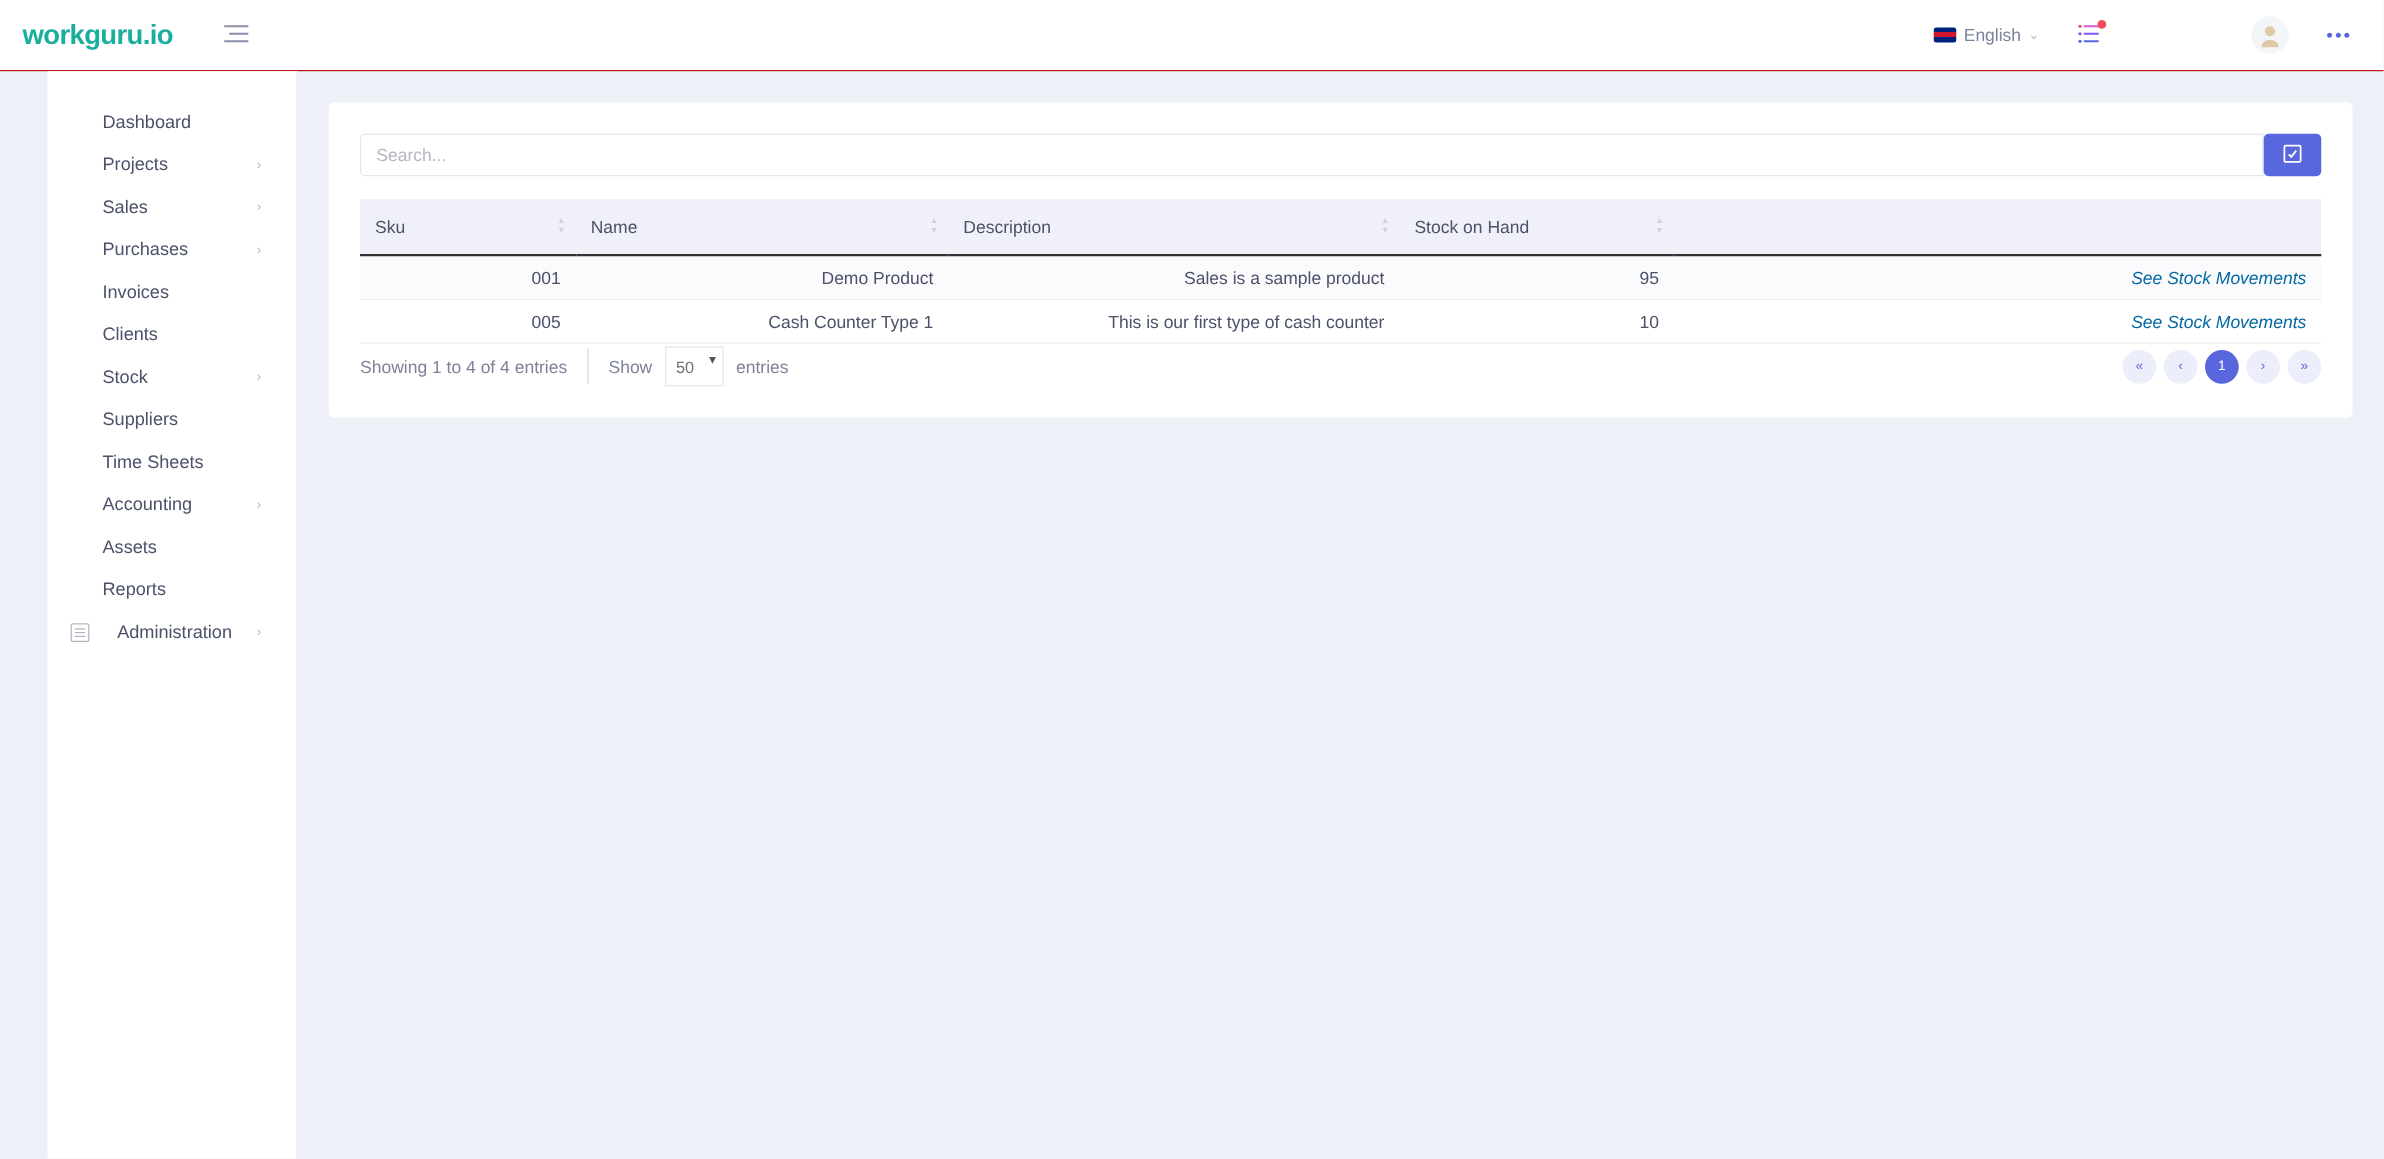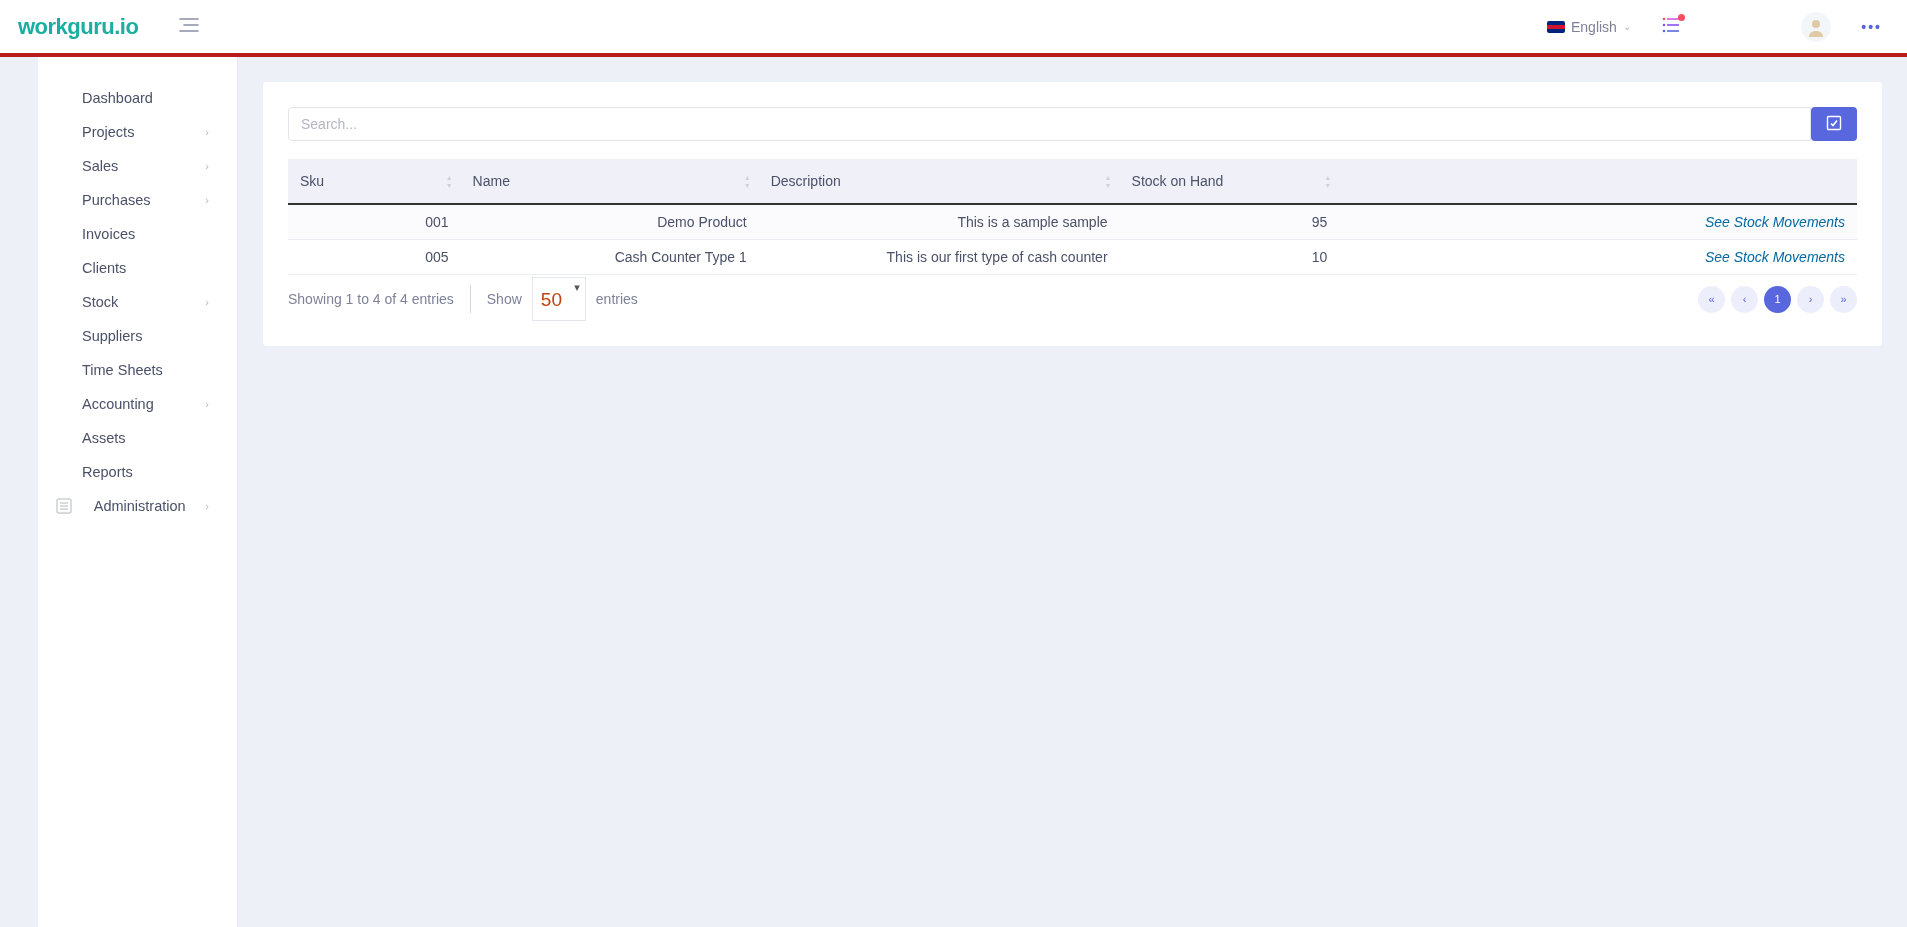--- a/index.html
+++ b/index.html
@@ -5,21 +5,21 @@
   * { box-sizing: border-box; margin: 0; padding: 0; }
   body {
     font-family: "Segoe UI", Arial, sans-serif;
     background: #eef0f8;
     color: #4a5168;
     font-size: 14px;
   }
   
   .header {
     display:flex; align-items:center; justify-content:space-between;
-    height:57px; background:#fff; border-bottom:4px solid #b91c1c;
+    height:57px; background:#fff; border-bottom:1px solid #b91c1c;
     padding:0 25px 0 18px;
   }
   .header-left { display:flex; align-items:center; gap:40px; }
   .logo { font-family: "Segoe UI", Arial; font-size:22px; font-weight:600; color:#1aae9f; letter-spacing:-0.5px; }
   .hamburger { cursor:pointer; }
   .header-right { display:flex; align-items:center; gap:30px; }
   .lang { display:flex; align-items:center; gap:6px; color:#7e8299; font-size:14px; cursor:pointer;}
   .flag { width:18px; height:12px; background:linear-gradient(#00247d 0 33%, #cf142b 33% 66%, #00247d 66%); border-radius:2px;}
   .notif { position:relative; cursor:pointer; }
   .notif-dot { position:absolute; top:-2px; right:-4px; width:7px; height:7px; background:#f64e60; border-radius:50%; }
@@ -72,22 +72,22 @@
   table.data tbody tr:nth-child(odd){ background:#fbfbfe;}
   .link { color:#0369a1; cursor:pointer;font-style:italic; }
 
   .table-footer {
     display:flex; align-items:center; justify-content:space-between;
     margin-top:2px; color:#7e8299; font-size:14px;
   }
   .footer-left { display:flex; align-items:center; gap:10px;}
   .divider { width:1px; height:28px; background:#d6d6e0; margin:0 6px;}
   select.page-size{
-    height:44px; border:1px solid #e4e6ef; padding:0 22px 0 8px; font-size:19px;
-    color:#c2410c; background:#fff; appearance:none; position:relative;
+    height:32px; border:1px solid #e4e6ef; padding:0 22px 0 8px; font-size:13px;
+    color:#737373; background:#fff; appearance:none; position:relative;
   }
   .select-wrap{position:relative; display:inline-block;}
   .select-wrap::after{content:"▾"; position:absolute; right:6px; top:4px; font-size:11px; color:#555; pointer-events:none;}
 
   .pager { display:flex; gap:6px; }
   .pg {
     width:27px; height:27px; border-radius:50%; background:#eceefc;
     display:flex; align-items:center; justify-content:center;
     color:#5867dd; font-size:11px; cursor:pointer;
   }
@@ -231,21 +231,21 @@
                   <span>▲</span>
                   <span>▼</span>
                 </span></th>
               <th><span></span></th>
             </tr>
           </thead>
         <tbody id="tbody">
             <tr>
               <td>001</td>
               <td>Demo Product</td>
-              <td>This is a sample sample</td>
+              <td>Sales is a sample product</td>
               <td>95</td>
               <td><span class="link">See Stock Movements</span></td>
             </tr>
             <tr>
               <td>005</td>
               <td>Cash Counter Type 1</td>
               <td>This is our first type of cash counter</td>
               <td>10</td>
               <td><span class="link">See Stock Movements</span></td>
             </tr>

